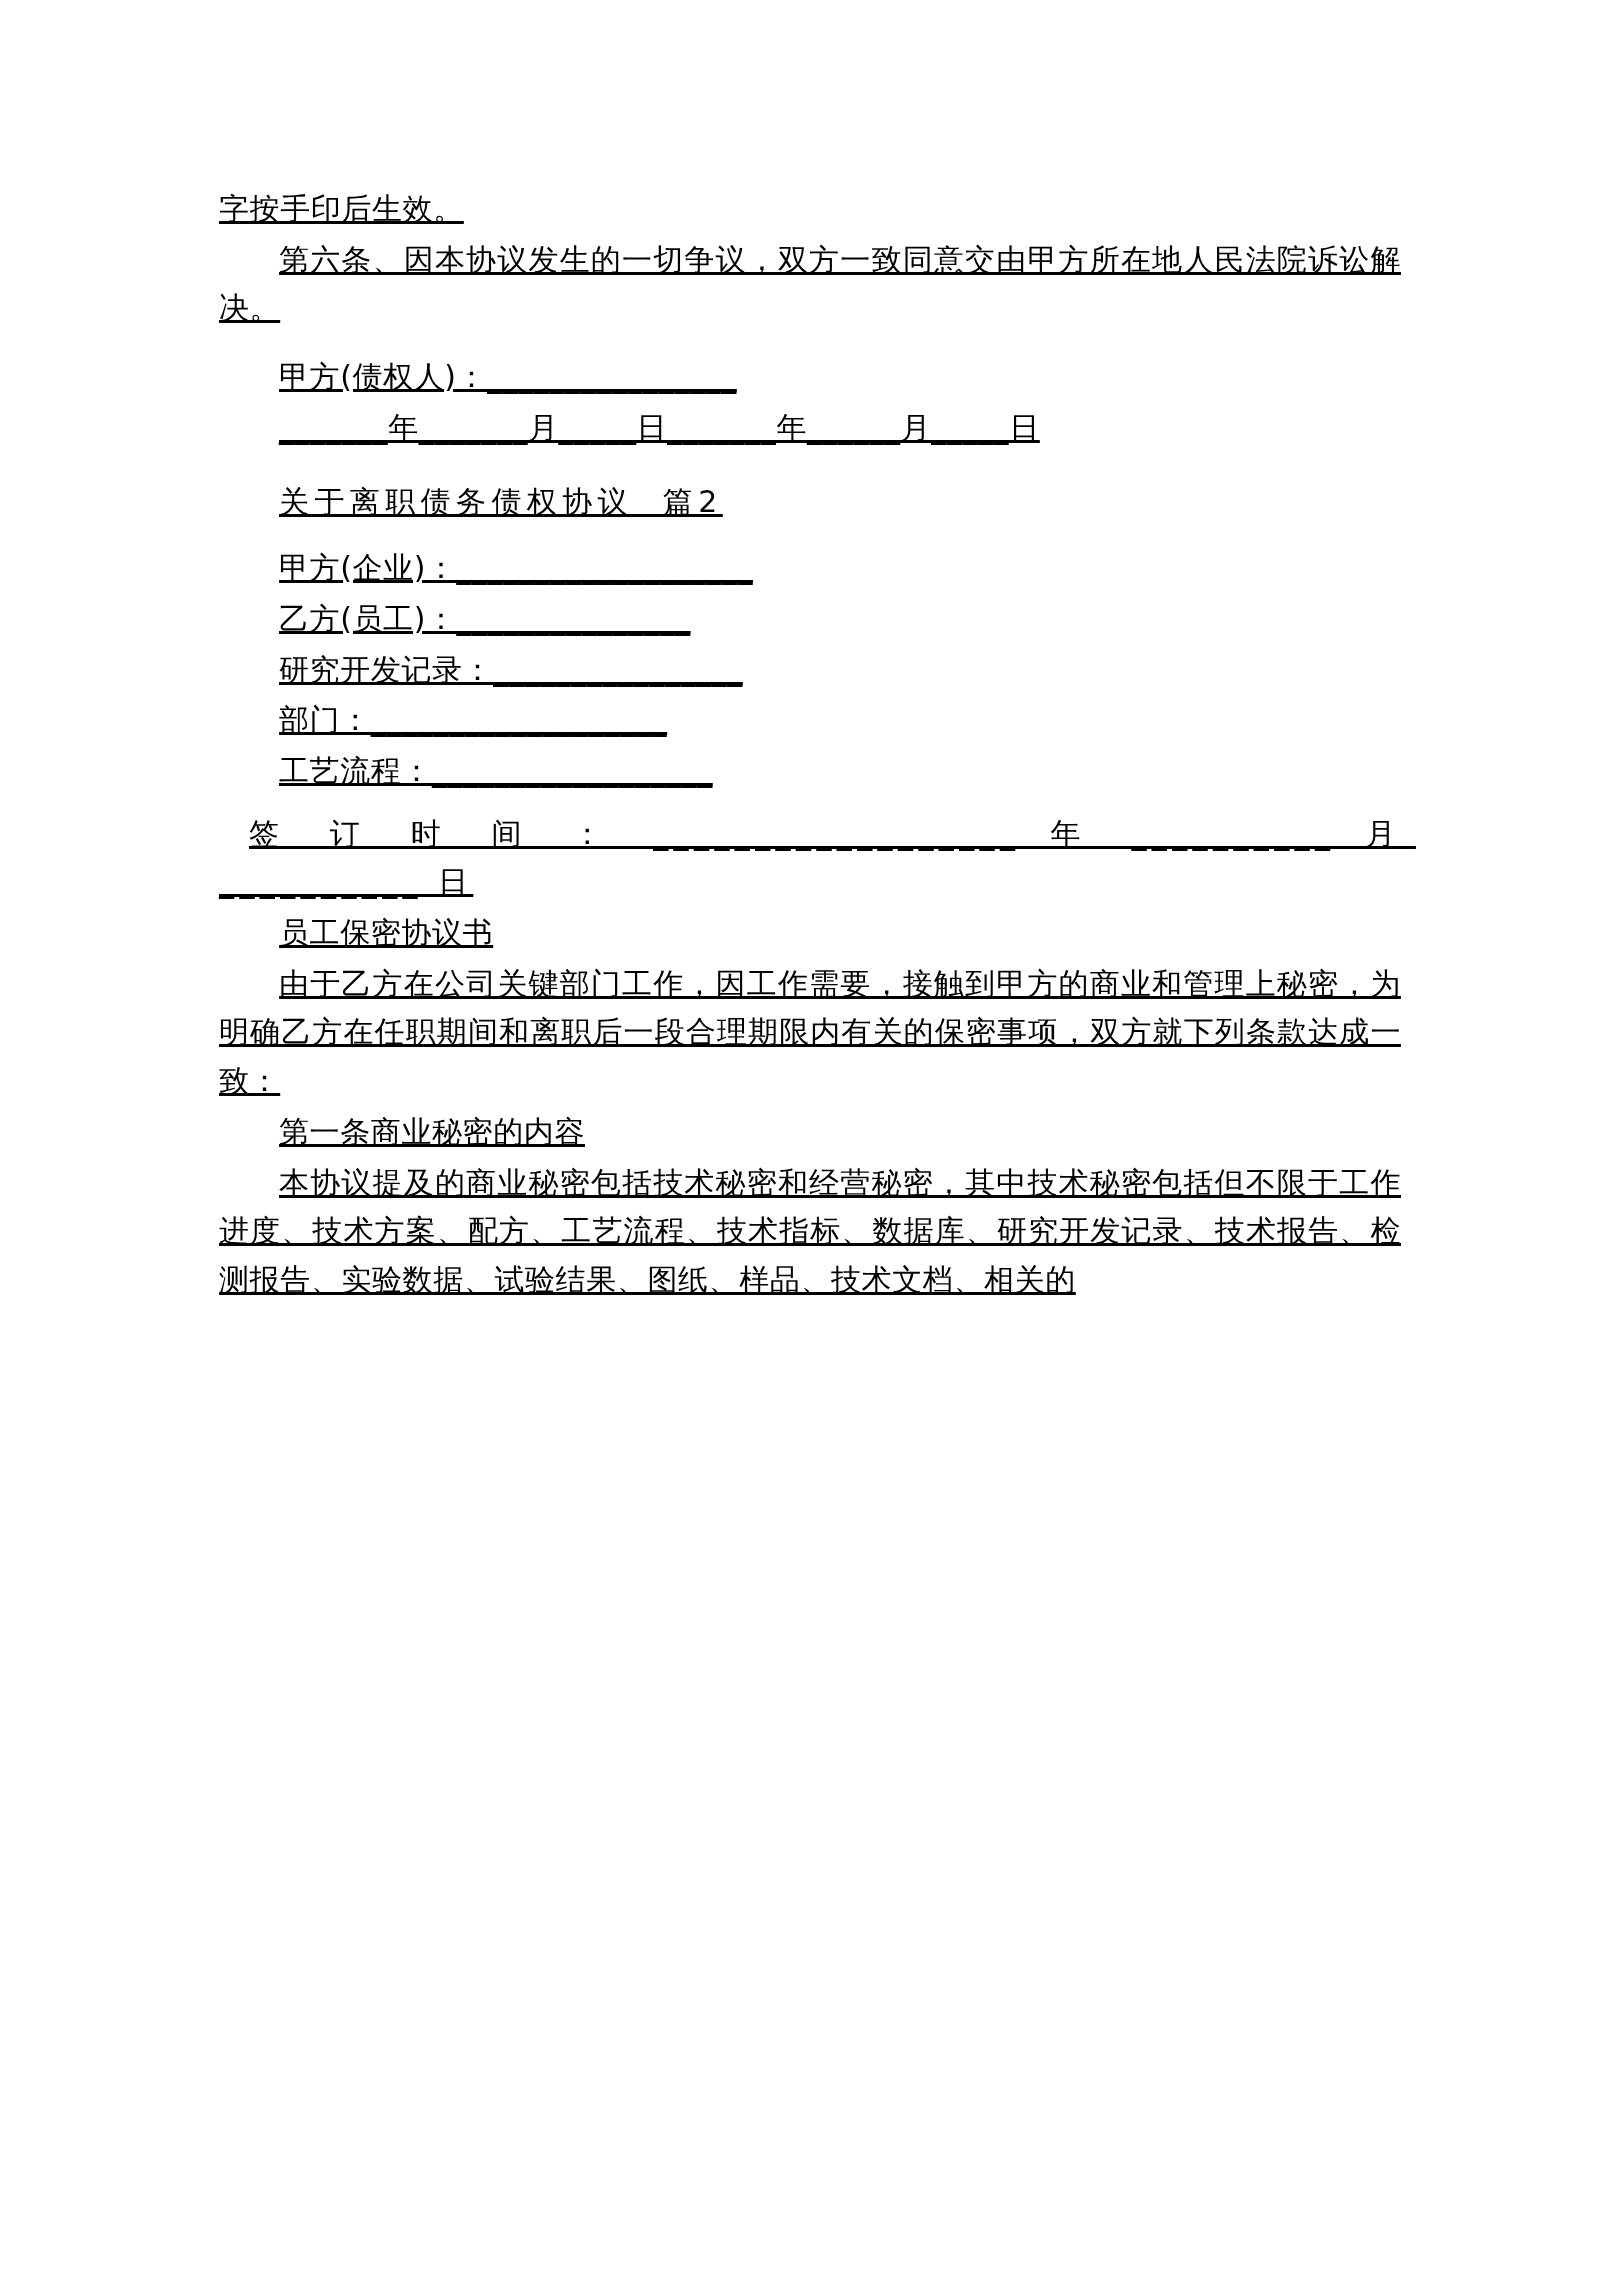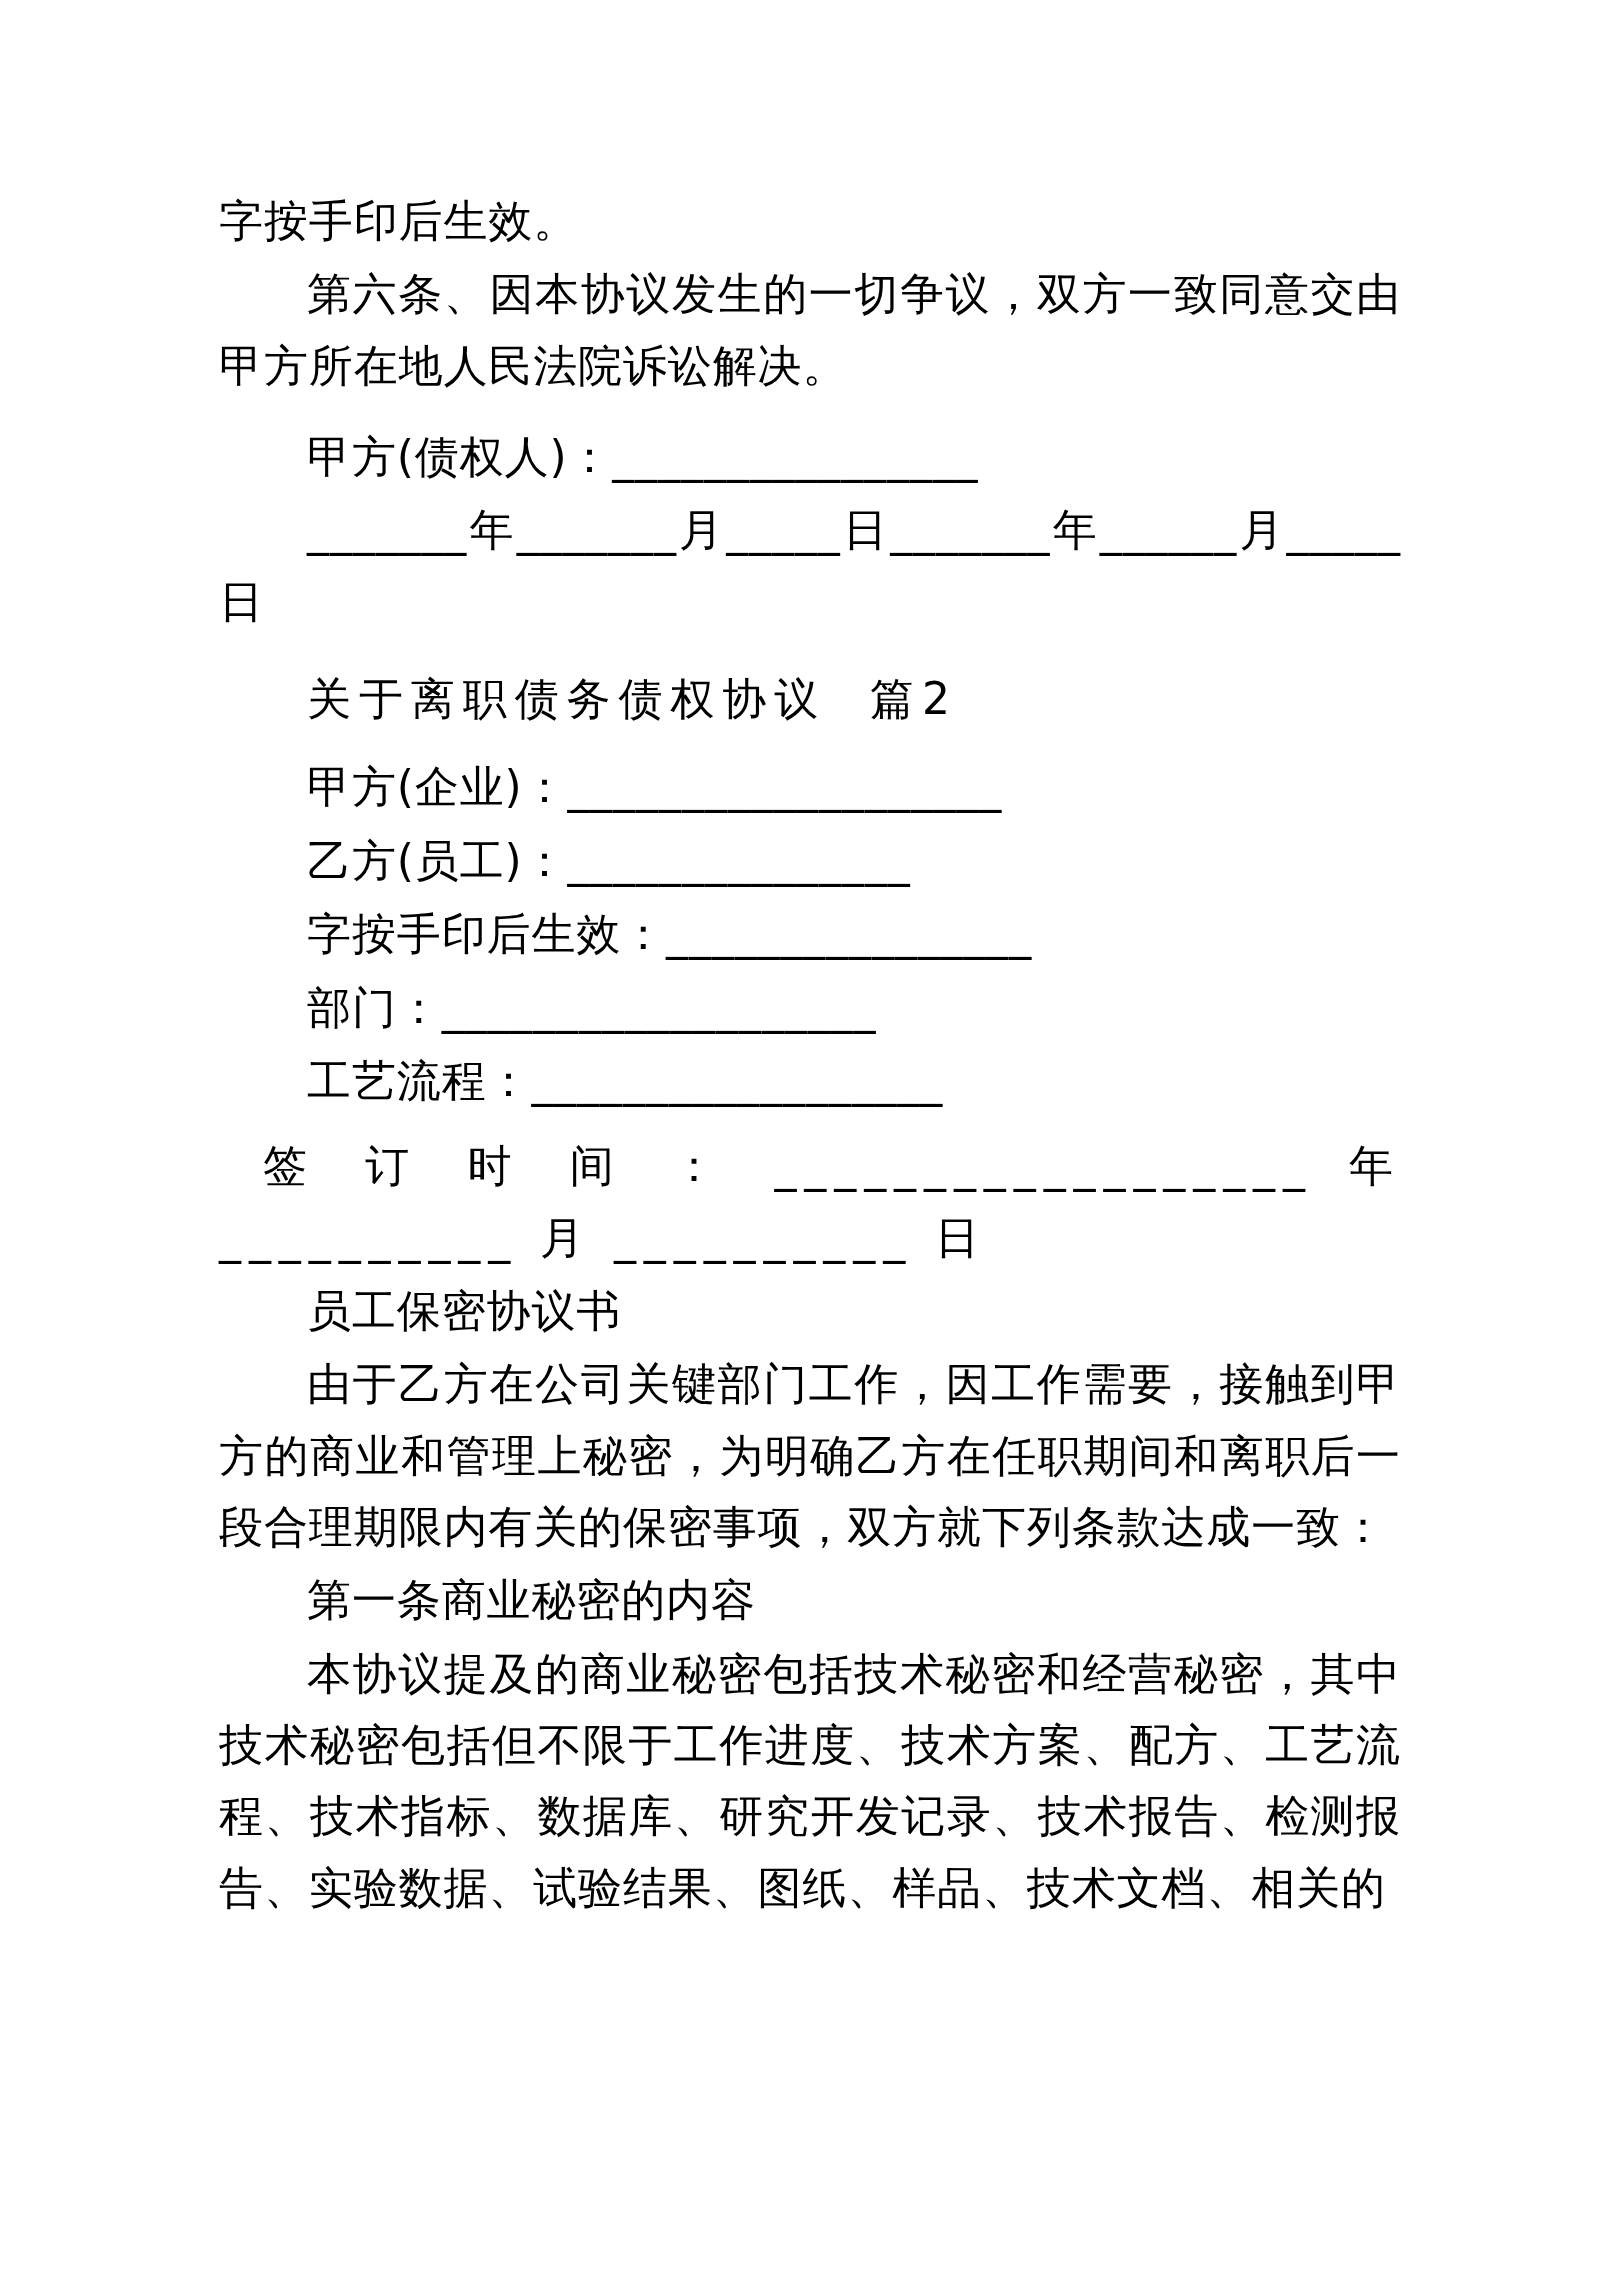--- a/index.html
+++ b/index.html
@@ -16,24 +16,25 @@
     position: relative;
     overflow: hidden;
   }
   .page {
     box-sizing: border-box;
     width: 1623px;
     height: 2295px;
     padding: 185px 222px 140px 219px;
   }
   .doc {
-    font-size: 44px;
+    font-size: 30px;
     line-height: 1.62;
     letter-spacing: 0.02em;
     text-align: justify;
+    text-decoration: underline;
   }
   .p {
     margin: 0 0 2.2px 0;
     white-space: pre-wrap;
   }
   .indent {
     text-indent: 2em;
   }
   .indent-small {
     text-indent: 1em;
@@ -56,21 +57,21 @@
 
 <div class="page">
   <div class="doc">
     <p class="p">字按手印后生效。</p>
     <p class="p indent">第六条、因本协议发生的一切争议，双方一致同意交由甲方所在地人民法院诉讼解决。</p>
     <p class="p indent gap-top">甲方(债权人)：________________</p>
     <p class="p indent">_______年_______月_____日_______年______月_____日</p>
     <p class="p heading spaced">关于离职债务债权协议  篇2</p>
     <p class="p indent">甲方(企业)：___________________</p>
     <p class="p indent">乙方(员工)：_______________</p>
-    <p class="p indent">字按手印后生效：________________</p>
+    <p class="p indent">研究开发记录：________________</p>
     <p class="p indent">部门：___________________</p>
     <p class="p indent">工艺流程：__________________</p>
     <p class="p indent-small spaced">签 订 时 间 ： __________________ 年 __________ 月 __________ 日</p>
     <p class="p indent">员工保密协议书</p>
     <p class="p indent">由于乙方在公司关键部门工作，因工作需要，接触到甲方的商业和管理上秘密，为明确乙方在任职期间和离职后一段合理期限内有关的保密事项，双方就下列条款达成一致：</p>
     <p class="p indent">第一条商业秘密的内容</p>
     <p class="p indent">本协议提及的商业秘密包括技术秘密和经营秘密，其中技术秘密包括但不限于工作进度、技术方案、配方、工艺流程、技术指标、数据库、研究开发记录、技术报告、检测报告、实验数据、试验结果、图纸、样品、技术文档、相关的</p>
   </div>
 </div>
 

